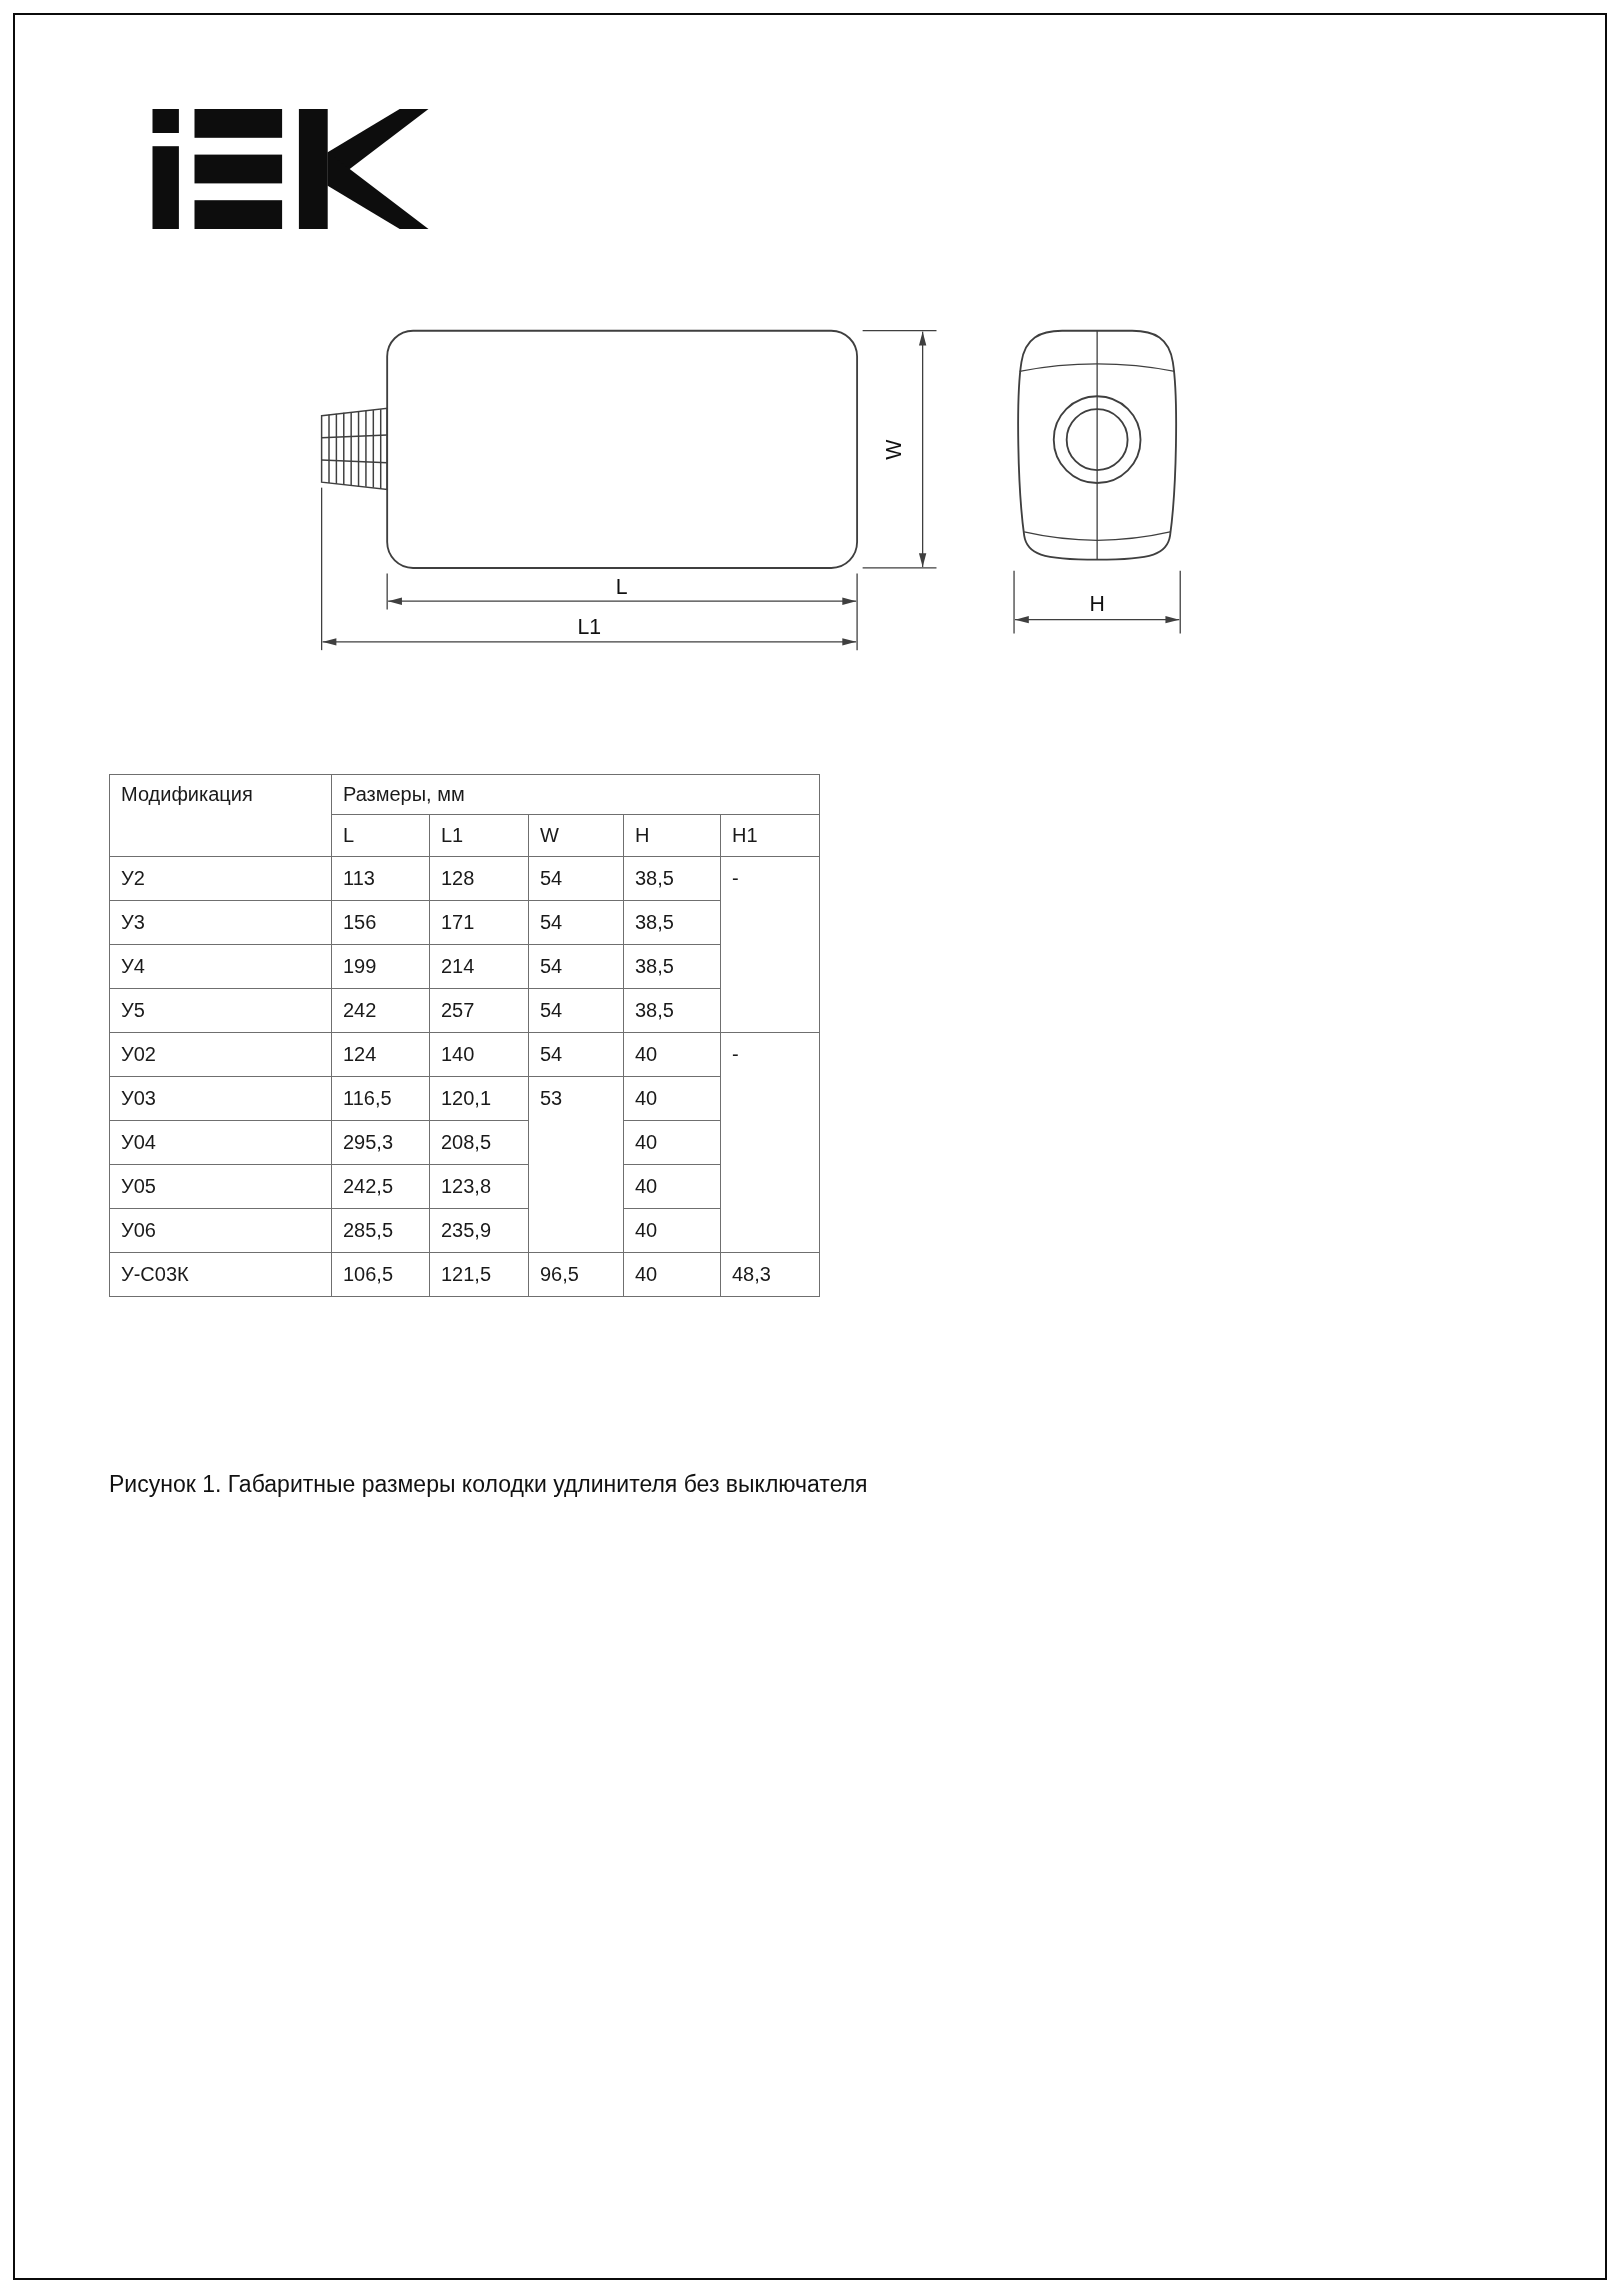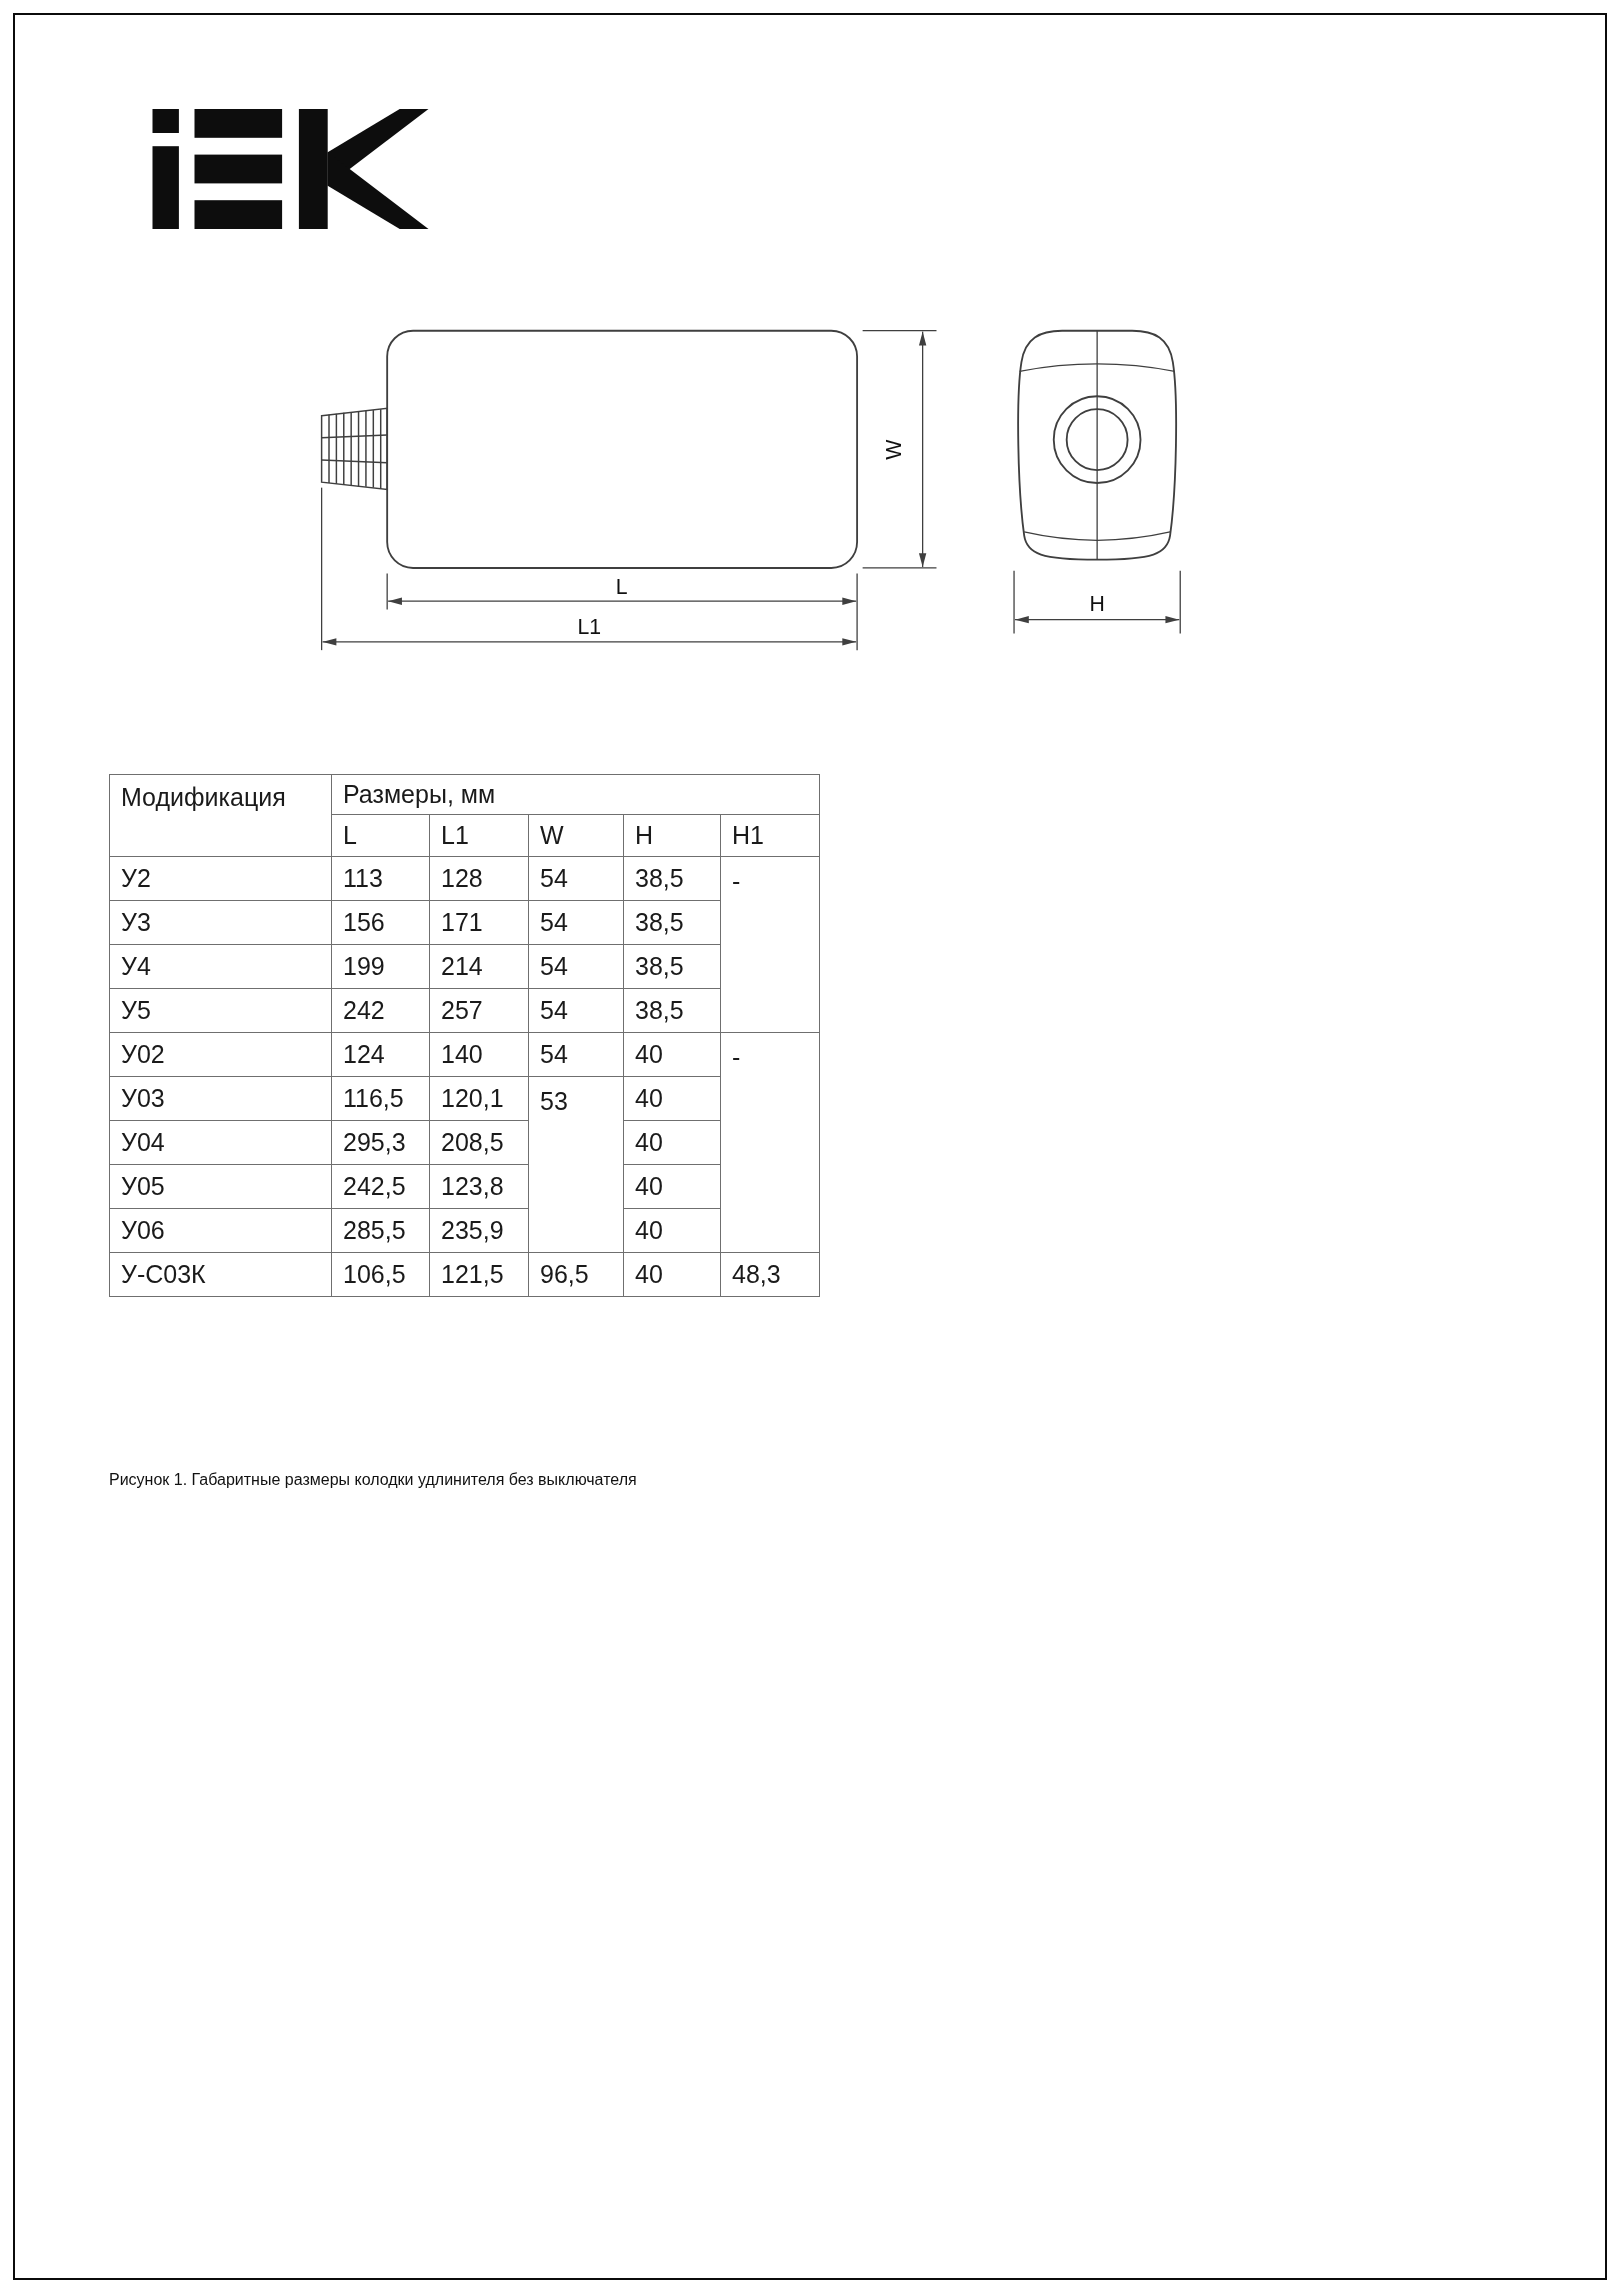--- a/index.html
+++ b/index.html
@@ -25,40 +25,40 @@
   .drawing{
     position:absolute;
     left:305px; top:314px;
   }
   .dim-table{
     position:absolute;
     left:109px; top:774px;
     border-collapse:collapse;
     table-layout:fixed;
     width:709px;
-    font-size:25px;
+    font-size:20px;
     color:#1a1a1a;
   }
   .dim-table td{
     border:0.9px solid #6f6f6f;
     padding:0 5.5px 0 11px;
     height:43px;
     vertical-align:middle;
     text-align:left;
     background:#ffffff;
     white-space:nowrap;
   }
   .dim-table tr.h1r td{height:39px;}
   .dim-table tr.h2r td{height:41px;}
   .dim-table td.vt{vertical-align:top;padding-top:10px;}
   .dim-table td.vth{vertical-align:top;padding-top:8.3px;}
   .caption{
     position:absolute;
     left:109px; top:1471px;
-    font-size:16px;
+    font-size:23px;
     color:#111111;
   }
 </style>
 </head>
 <body>
 
 <div class="page">
   <div class="frame"></div>
 
   <svg class="logo" width="277" height="120" viewBox="0 0 230 100">

